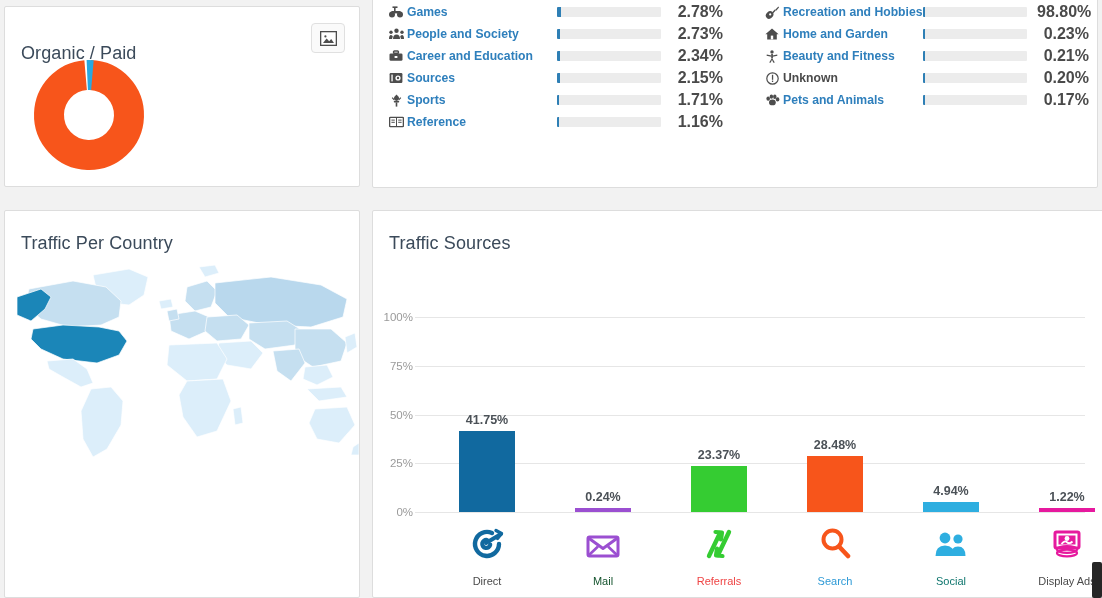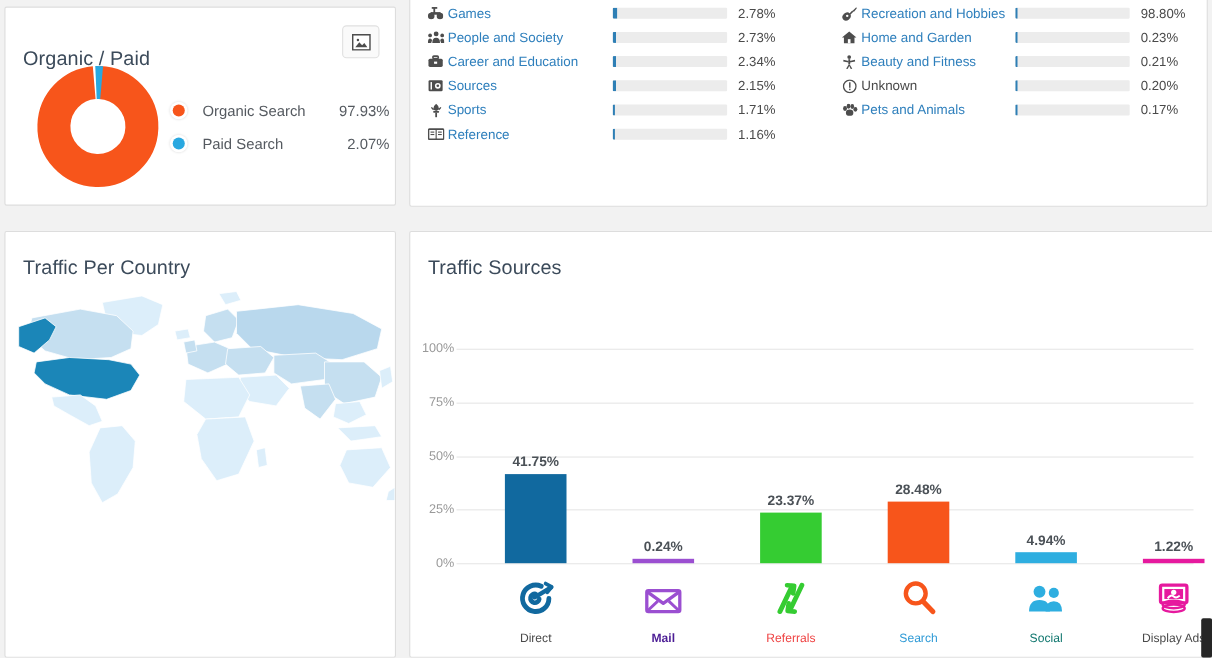--- a/index.html
+++ b/index.html
@@ -64,21 +64,21 @@
   }
 
   
   #categories-panel { left: 372px; top: -40px; width: 726px; height: 228px; }
 
   .cat-columns { position: absolute; left: 0; top: 40px; width: 726px; }
   .cat-col { position: absolute; top: 0; }
   .cat-col.left { left: 12px; width: 340px; }
   .cat-col.right { left: 388px; width: 330px; }
 
-  .cat-row { display: flex; align-items: center; height: 22px; }
+  .cat-row { display: flex; align-items: center; height: 22px; font-weight: bold; }
   .cat-icon {
     width: 22px; flex: none;
     display: flex; align-items: center; justify-content: center;
     color: #4d4d4d;
   }
   .cat-icon svg { display: block; }
   .cat-name {
     font-size: 12.2px;
     color: #2e7fbc;
     flex: none;
@@ -93,22 +93,23 @@
     border-radius: 1px;
     position: relative;
     flex: none;
     overflow: hidden;
   }
   .cat-col.left .bar-track { width: 104px; }
   .cat-col.right .bar-track { width: 104px; }
   .bar-fill { position: absolute; left: 0; top: 0; height: 100%; background: #2e7fb5; }
 
   .cat-pct {
-    font-size: 12px;
+    font-size: 16px;
     color: #4a4a4a;
+    text-align: right;
     width: 52px;
     margin-left: 10px;
     flex: none;
   }
 
   
   #country-panel { left: 4px; top: 210px; width: 356px; height: 388px; }
   #country-panel .panel-title { position: absolute; left: 16px; top: 22px; }
 
   .map-wrap { position: absolute; left: 6px; top: 48px; width: 348px; height: 200px; }
@@ -179,32 +180,20 @@
 
     <div class="donut-wrap">
       <svg width="112" height="112" viewBox="0 0 112 112">
 
         <circle cx="56" cy="56" r="40" fill="none" stroke="#f7551b" stroke-width="30" stroke-dasharray="246.1 5.2" transform="rotate(-88 56 56)"></circle>
 
         <circle cx="56" cy="56" r="40" fill="none" stroke="#29a8e0" stroke-width="30" stroke-dasharray="5.2 246.1" transform="rotate(-92.5 56 56)"></circle>
       </svg>
     </div>
 
-    <div class="legend">
-      <div class="legend-row">
-        <span class="legend-dot" style="background:#f7551b"></span>
-        <span class="legend-label">Organic Search</span>
-        <span class="legend-value">97.93%</span>
-      </div>
-      <div class="legend-row">
-        <span class="legend-dot" style="background:#29a8e0"></span>
-        <span class="legend-label">Paid Search</span>
-        <span class="legend-value">2.07%</span>
-      </div>
-    </div>
   </div>
 
   <div class="panel" id="categories-panel">
     <div class="cat-columns">
       <div class="cat-col left" id="cat-col-left">
           <div class="cat-row">
             <span class="cat-icon">
               <svg width="14" height="12" viewBox="0 0 14 12">
                 <circle cx="3" cy="8.5" r="3" fill="#4d4d4d"></circle>
                 <circle cx="11" cy="8.5" r="3" fill="#4d4d4d"></circle>
@@ -480,21 +469,21 @@
         <div class="bar-col" style="left: 172px; height: 388px;">
           <div class="bar" style="width: 56px; height: 4px; background: rgb(155, 79, 209);"></div>
           <div class="bar-value" style="bottom: 95px;">0.24%</div>
           <div class="src-icon">
             <svg width="34" height="26" viewBox="0 0 34 26">
               <rect x="2" y="4" width="30" height="19" rx="1.5" fill="none" stroke="#9b4fd1" stroke-width="3"></rect>
               <path d="M2.5 5 L17 15.5 L31.5 5" fill="none" stroke="#9b4fd1" stroke-width="3" stroke-linejoin="round"></path>
               <path d="M2.5 22.5 L12 13.5 M31.5 22.5 L22 13.5" fill="none" stroke="#9b4fd1" stroke-width="2.6"></path>
             </svg>
           </div>
-          <div class="src-label" style="color: #4c1d95; font-weight: bold;">Mail</div>
+          <div class="src-label" style="color: #14532d;">Mail</div>
         </div>
         <div class="bar-col" style="left: 288px; height: 388px;">
           <div class="bar" style="width: 56px; height: 45.5715px; background: rgb(53, 204, 50);"></div>
           <div class="bar-value" style="bottom: 136.571px;">23.37%</div>
           <div class="src-icon">
             <svg width="32" height="30" viewBox="0 0 32 30">
               <path d="M6 27 L17 4" stroke="#35cc32" stroke-width="4.4" stroke-linecap="round"></path>
               <path d="M12.5 3 L19 3.5 L18 10.5" fill="none" stroke="#35cc32" stroke-width="4.2" stroke-linejoin="round" stroke-linecap="round"></path>
               <path d="M26 3 L15 26" stroke="#35cc32" stroke-width="4.4" stroke-linecap="round"></path>
               <path d="M19.5 27 L13 26.5 L14 19.5" fill="none" stroke="#35cc32" stroke-width="4.2" stroke-linejoin="round" stroke-linecap="round"></path>

